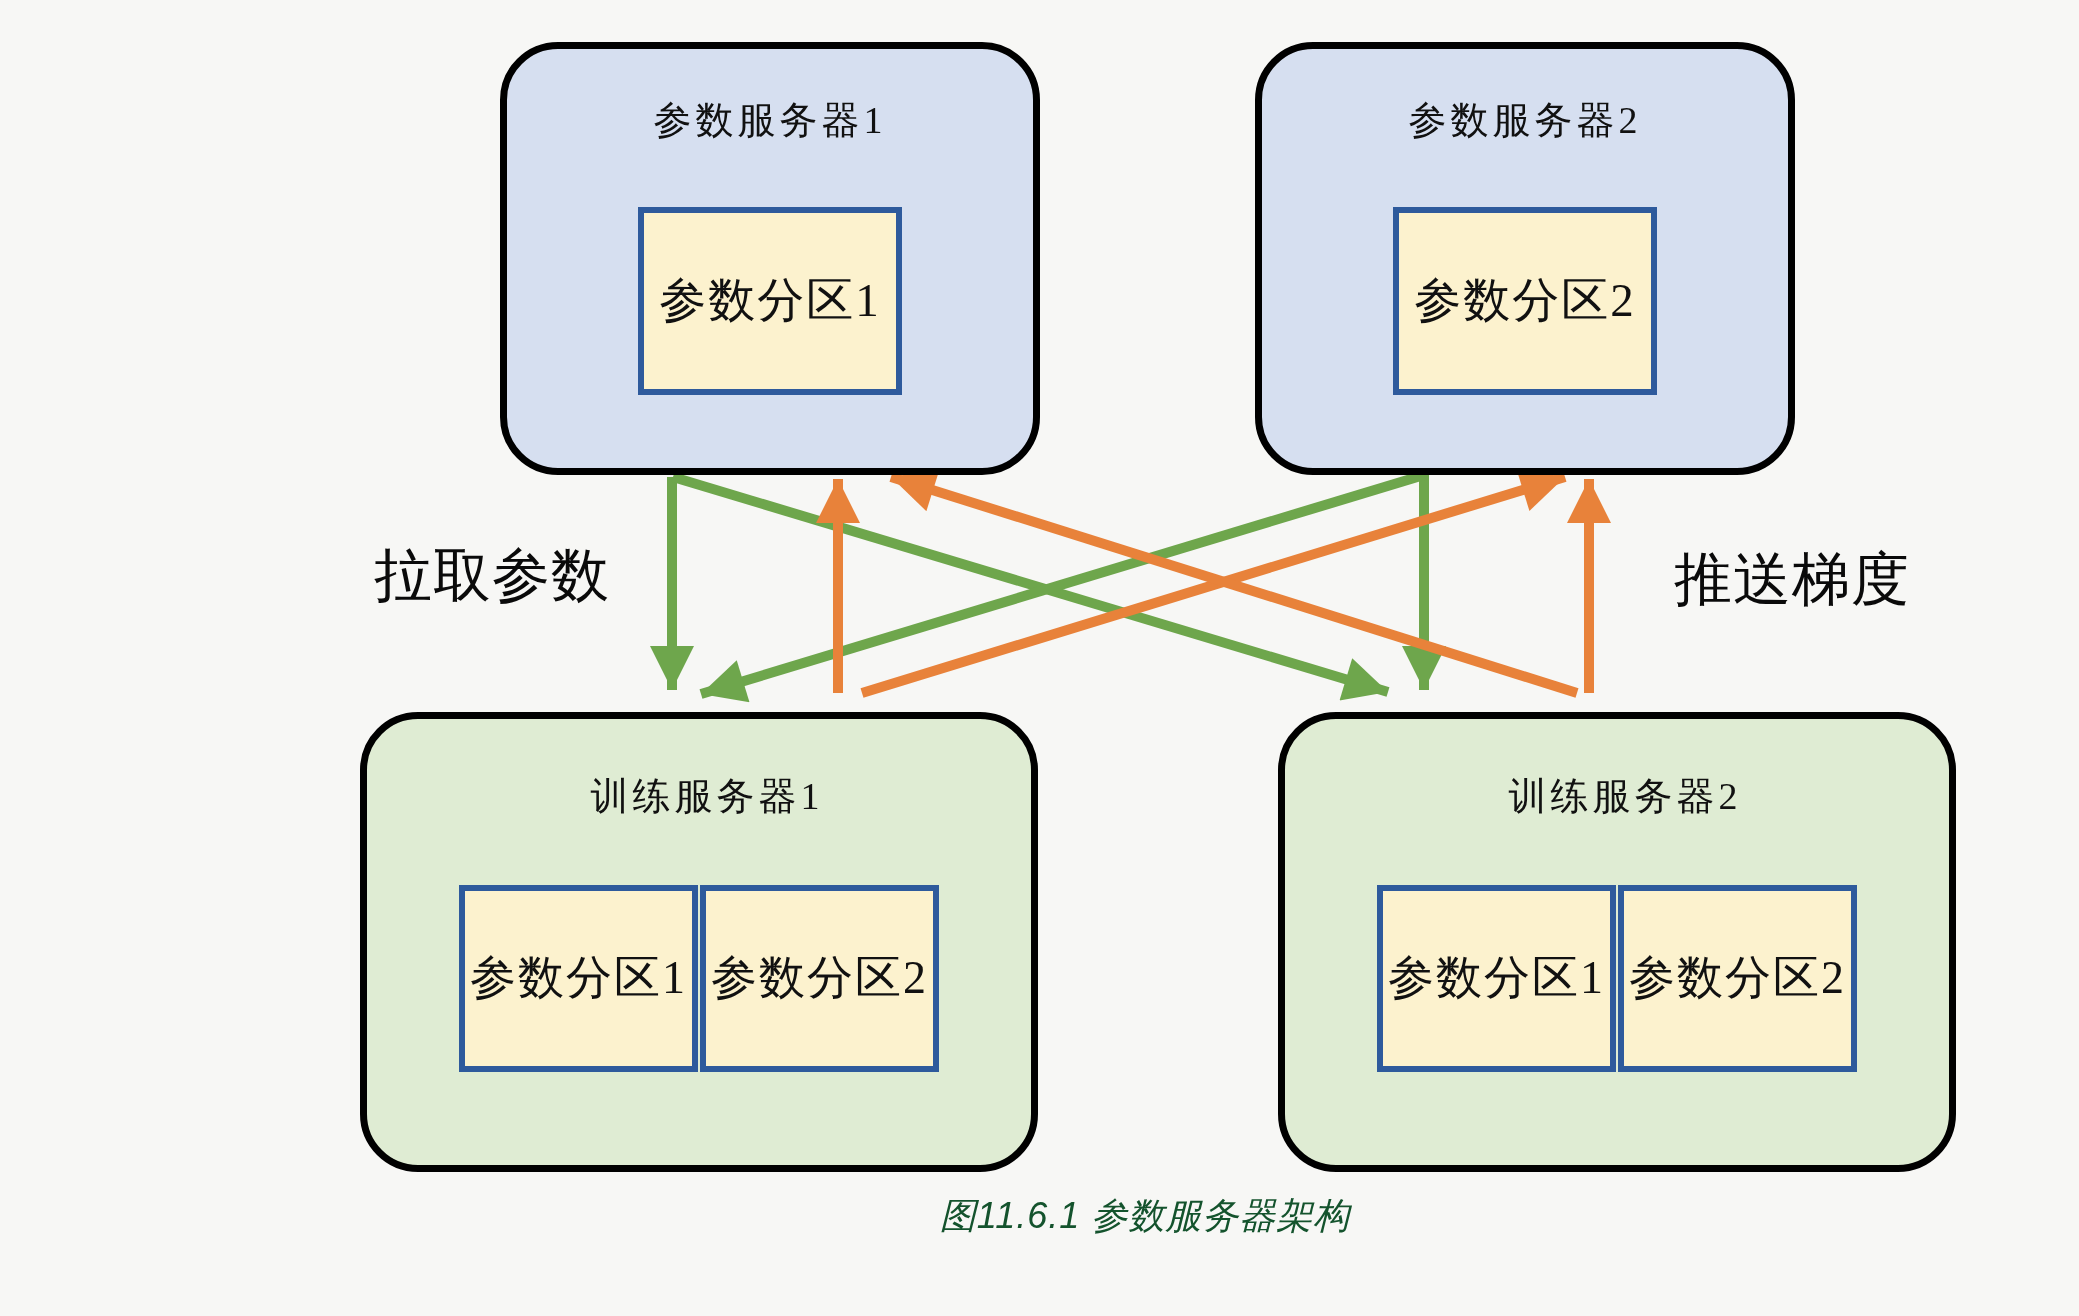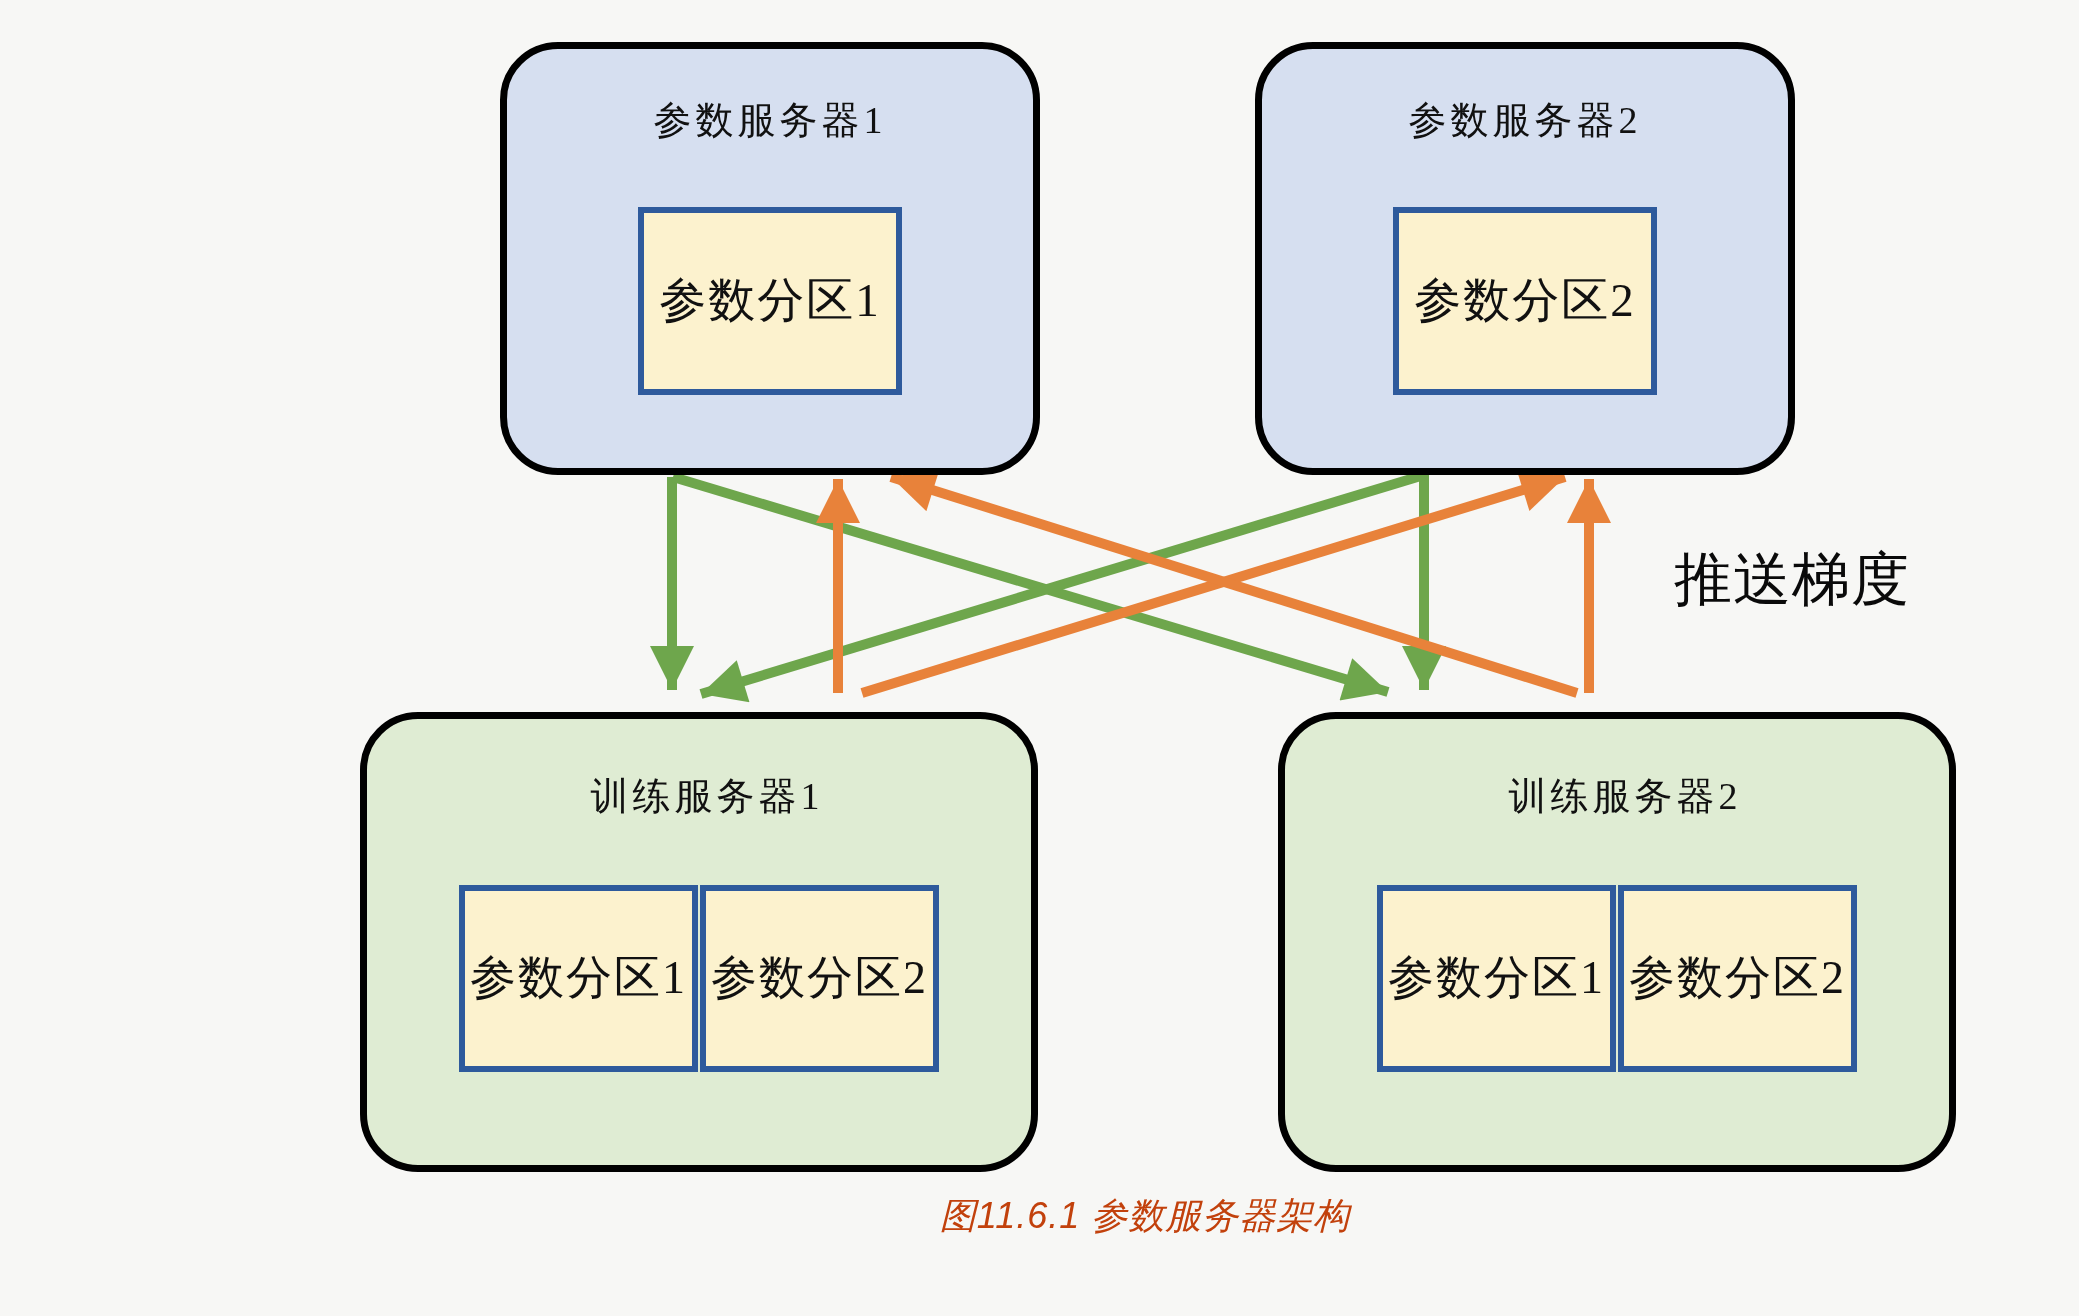--- a/index.html
+++ b/index.html
@@ -44,21 +44,21 @@
   }
   .partition-cell{width:239px;height:187px;font-size:46px;line-height:1.28;letter-spacing:2px;}
   .side-label{
     position:absolute;font-size:58px;line-height:1.0;letter-spacing:1px;
     white-space:nowrap;color:#0a0a0a;
   }
   .label-pull{left:374px;top:547px;}
   .label-push{left:1674px;top:551px;}
   .caption{
     position:absolute;left:360px;width:1570px;top:1192px;text-align:center;
-    font-size:36px;font-style:italic;color:#c2410c;
+    font-size:36px;font-style:italic;color:#14532d;
     font-family:"Liberation Sans","DejaVu Sans",sans-serif;letter-spacing:1px;
   }
 </style>
 </head>
 <body>
 
 <div class="canvas">
 
   <svg class="arrows-layer" viewBox="0 0 2079 1316" width="2079" height="1316" xmlns="http://www.w3.org/2000/svg">
     <defs>
@@ -118,17 +118,18 @@
         <span>参数</span>
         <span>分区1</span>
       </div>
       <div class="partition partition-cell">
         <span>参数</span>
         <span>分区2</span>
       </div>
     </div>
   </div>
 
+  <div class="side-label label-pull">拉取参数</div>
   <div class="side-label label-push">推送梯度</div>
 
   <div class="caption">图11.6.1 参数服务器架构</div>
 
 </div>
 
 </body></html>

